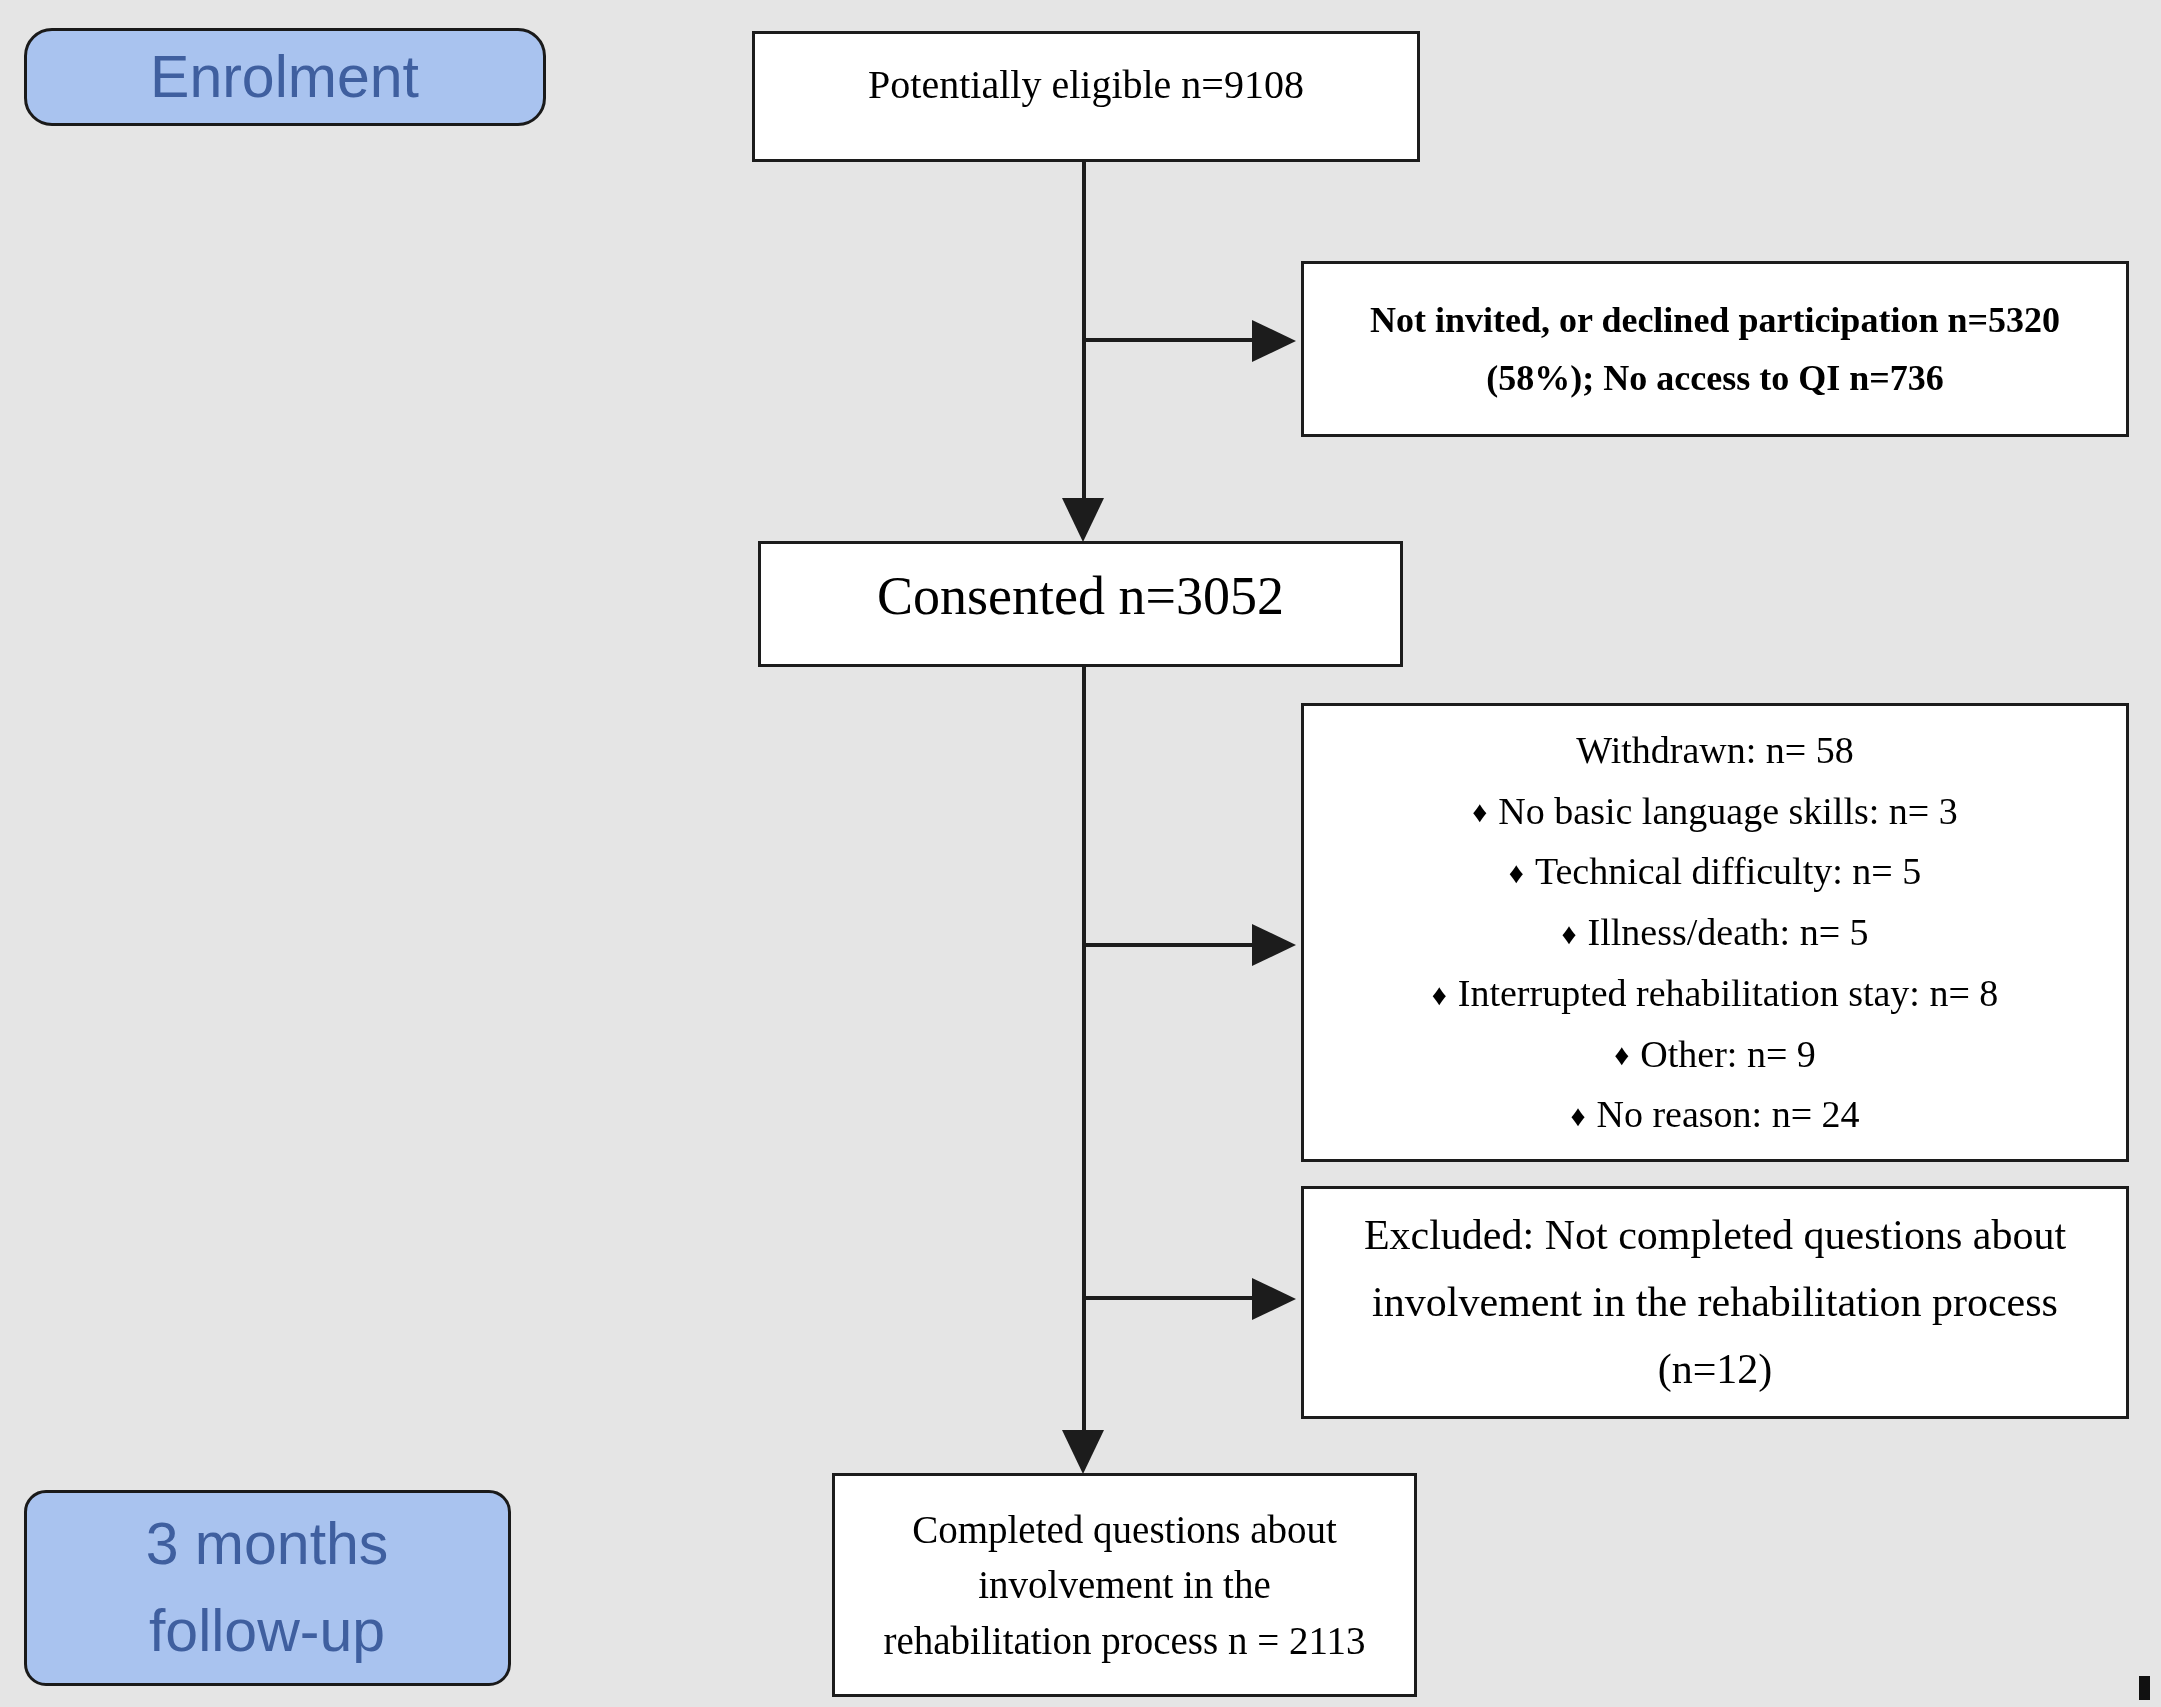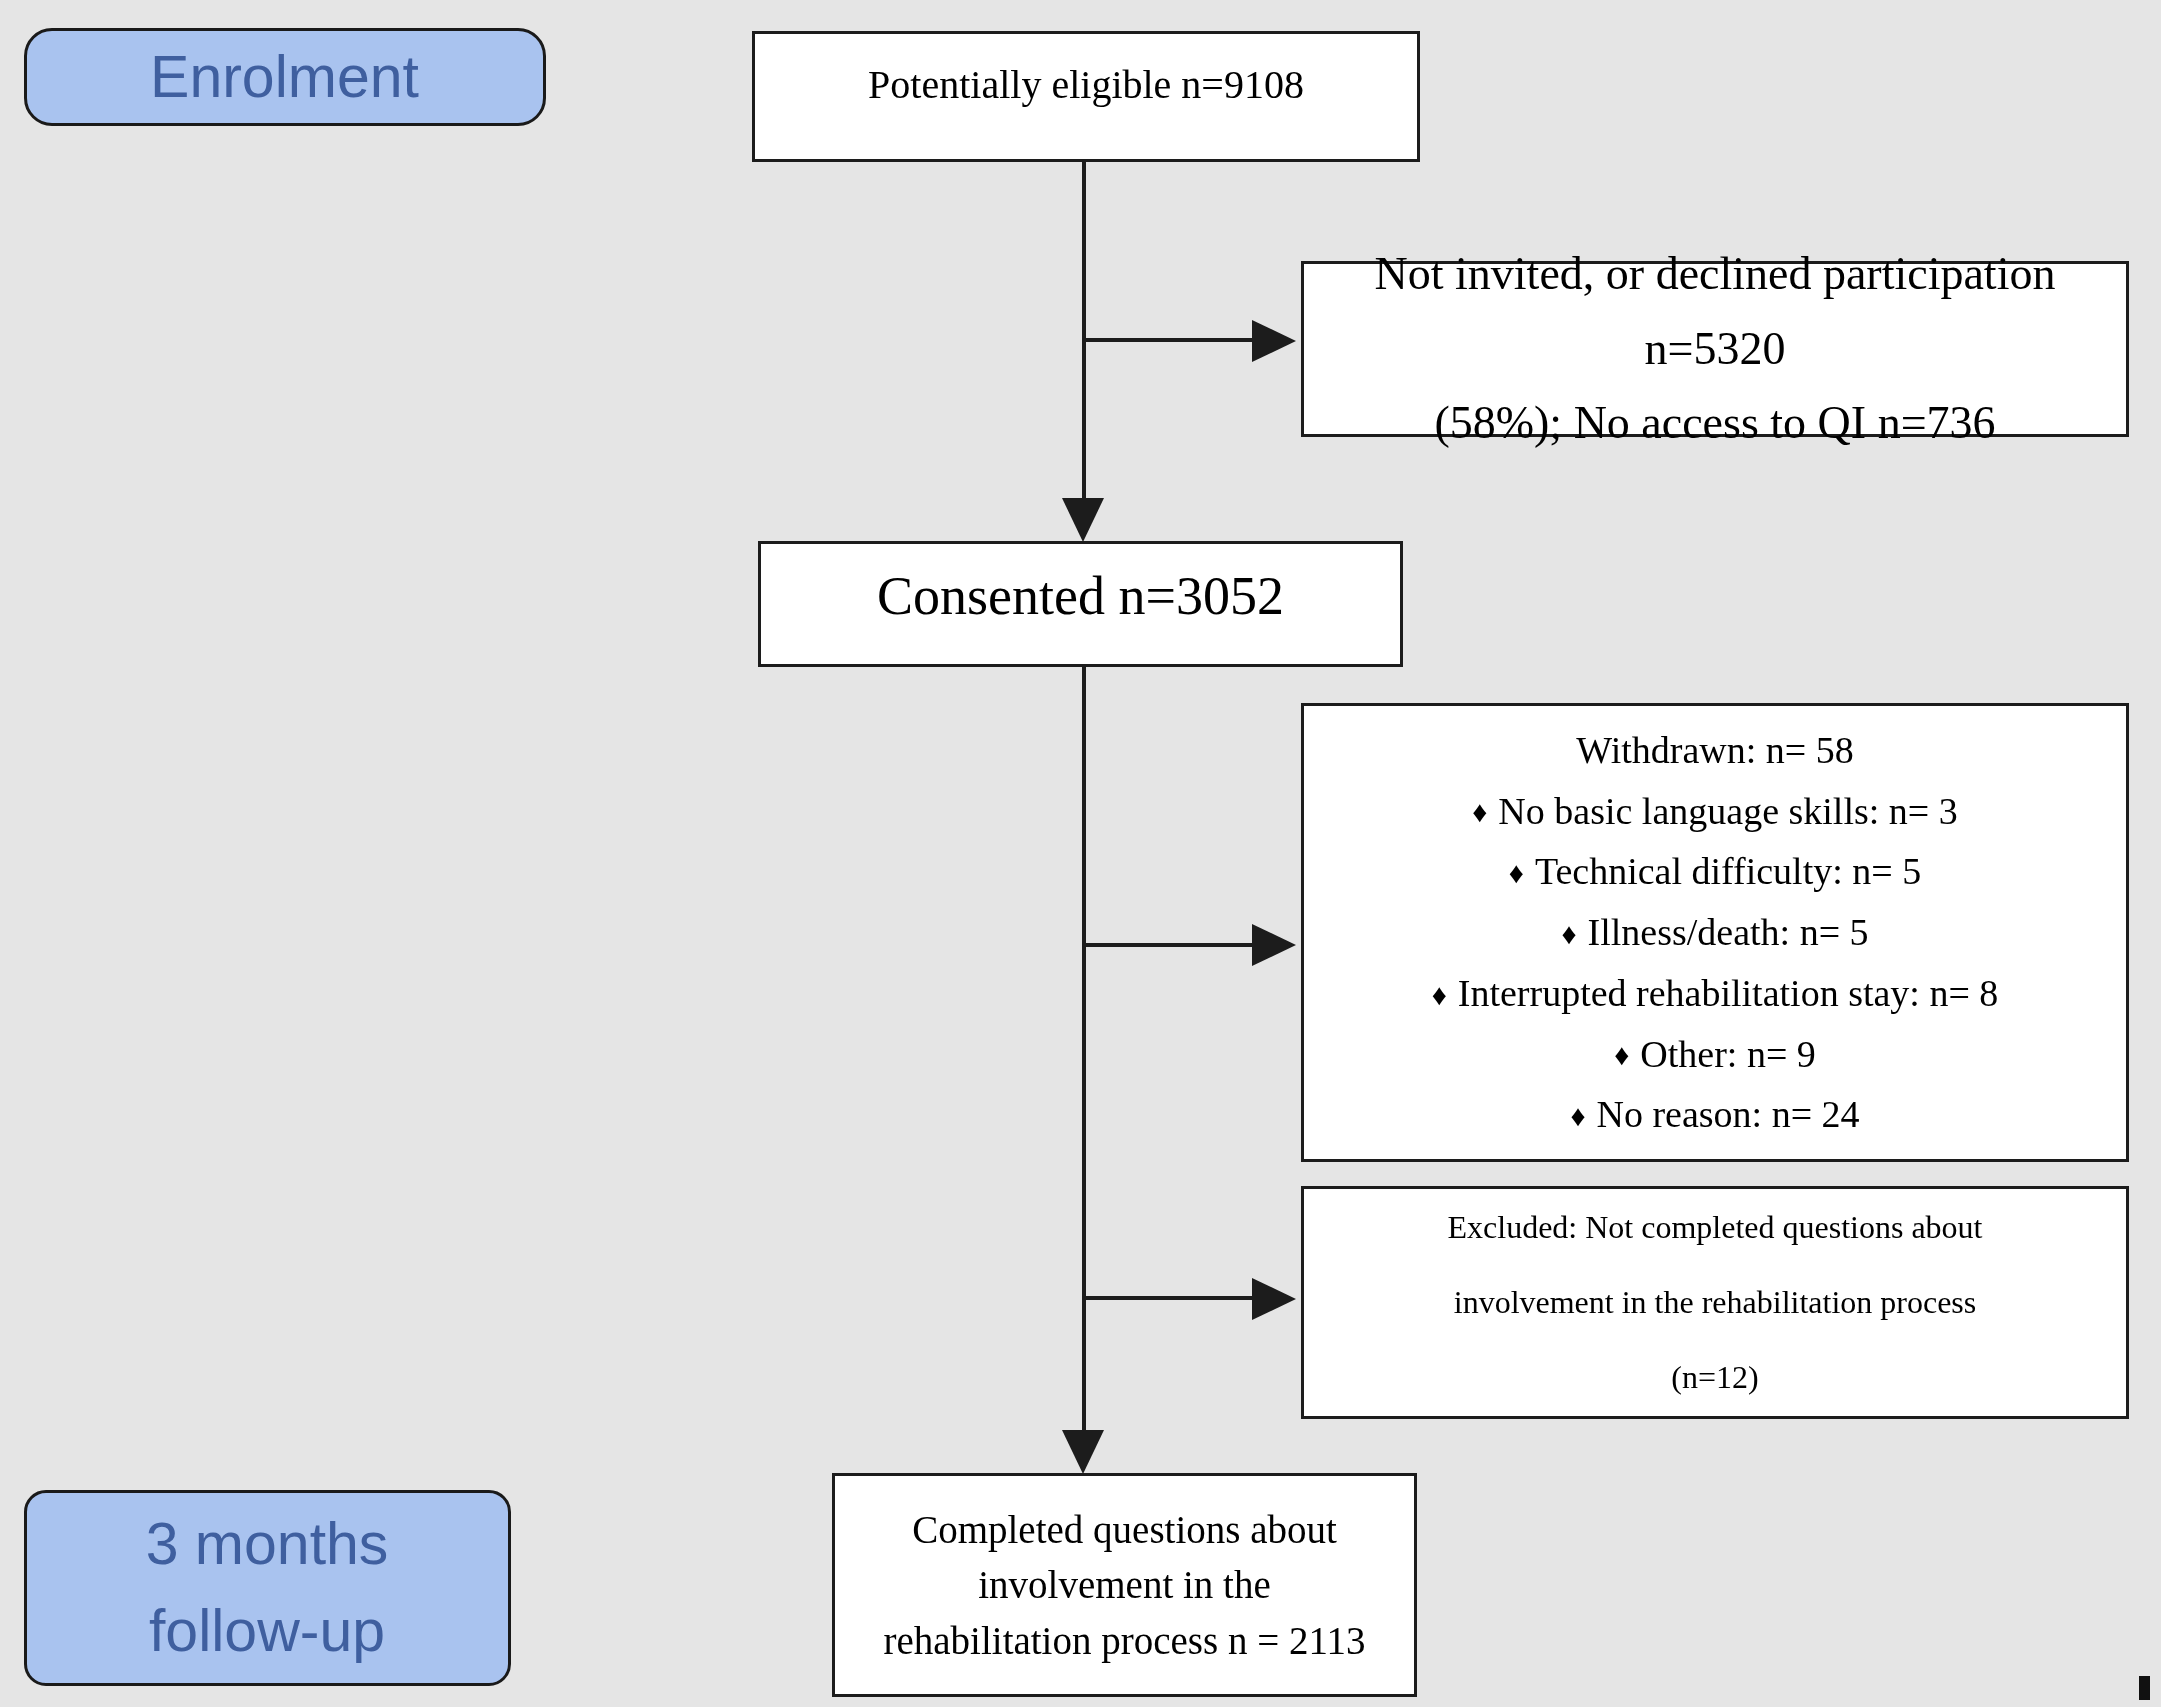--- a/index.html
+++ b/index.html
@@ -22,24 +22,24 @@
   .box{
     position:absolute;
     background:#ffffff;
     border:3.5px solid var(--box-border,#1c1c1c);
     color:var(--box-text,#000000);
     font-family:"Liberation Serif","DejaVu Serif",serif;
     display:flex;flex-direction:column;align-items:center;justify-content:center;
     text-align:center;box-sizing:border-box;
   }
   #eligible-box{left:752px;top:31px;width:668px;height:131px;font-size:40px;padding-bottom:23.5px;text-align:center;}
-  #not-invited-box{left:1301px;top:261px;width:828px;height:176px;font-size:46px;line-height:1.62;}
+  #not-invited-box{left:1301px;top:261px;width:828px;height:176px;font-size:36px;line-height:1.62;font-weight:bold;}
   #consented-box{left:758px;top:541px;width:645px;height:126px;font-size:54px;padding-bottom:16.6px;}
   #withdrawn-box{left:1301px;top:703px;width:828px;height:459px;font-size:38px;line-height:1.6;}
-  #excluded-box{left:1301px;top:1186px;width:828px;height:233px;font-size:32px;line-height:1.6;gap:24px;}
+  #excluded-box{left:1301px;top:1186px;width:828px;height:233px;font-size:42px;line-height:1.6;}
   #completed-box{left:788px;top:1473px;width:585px;height:224px;font-size:39px;line-height:1.42;margin-left:44px;}
 
   .bullet-row{white-space:nowrap;}
   .bullet{font-size:0.78em;margin-right:11px;position:relative;top:-1.4px;}
 
   
   .vline,.hline{position:absolute;background:var(--arrow-color,#1c1c1c);}
   #vline-1{left:1082px;top:162px;width:3.5px;height:342px;}
   #vline-2{left:1082px;top:665px;width:3.5px;height:768px;}
   #hline-1{left:1082px;top:338px;width:173px;height:3.5px;}

